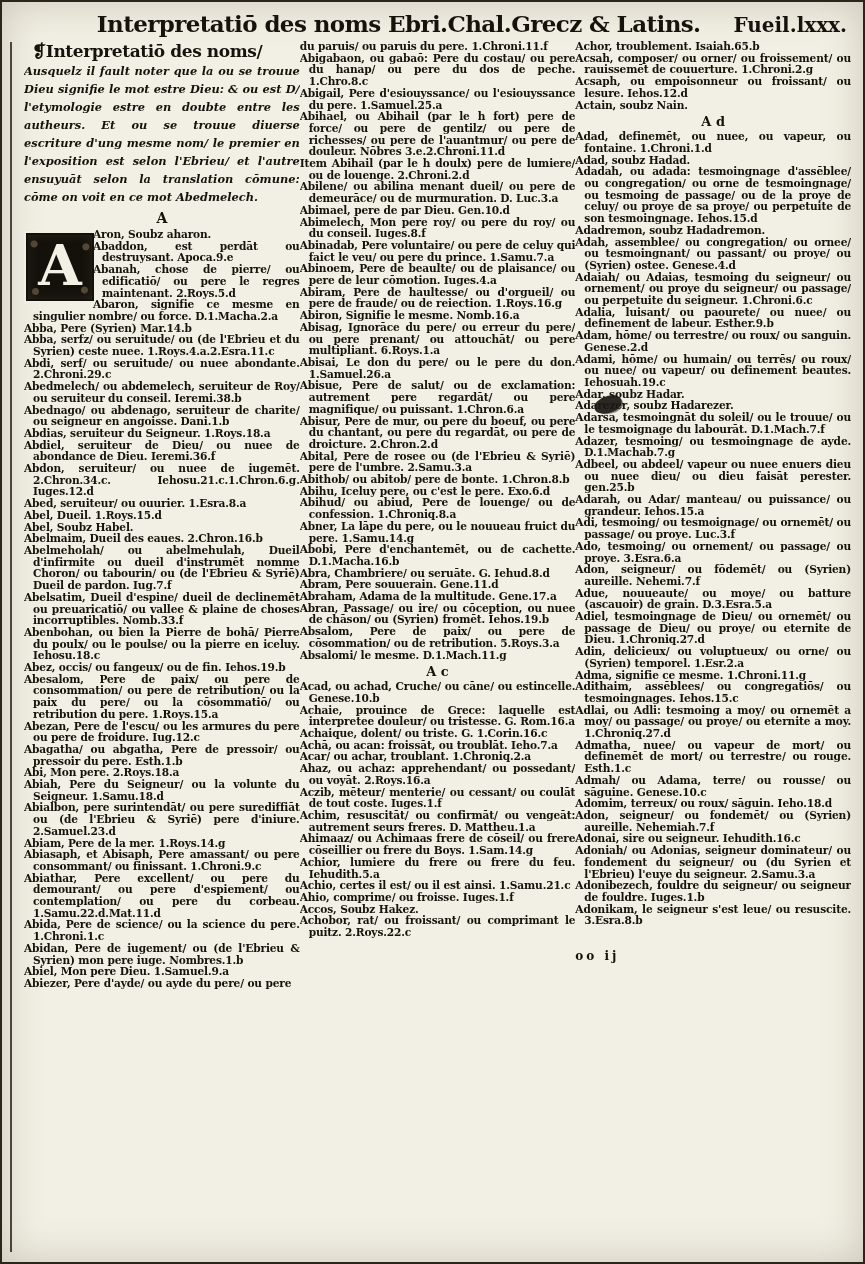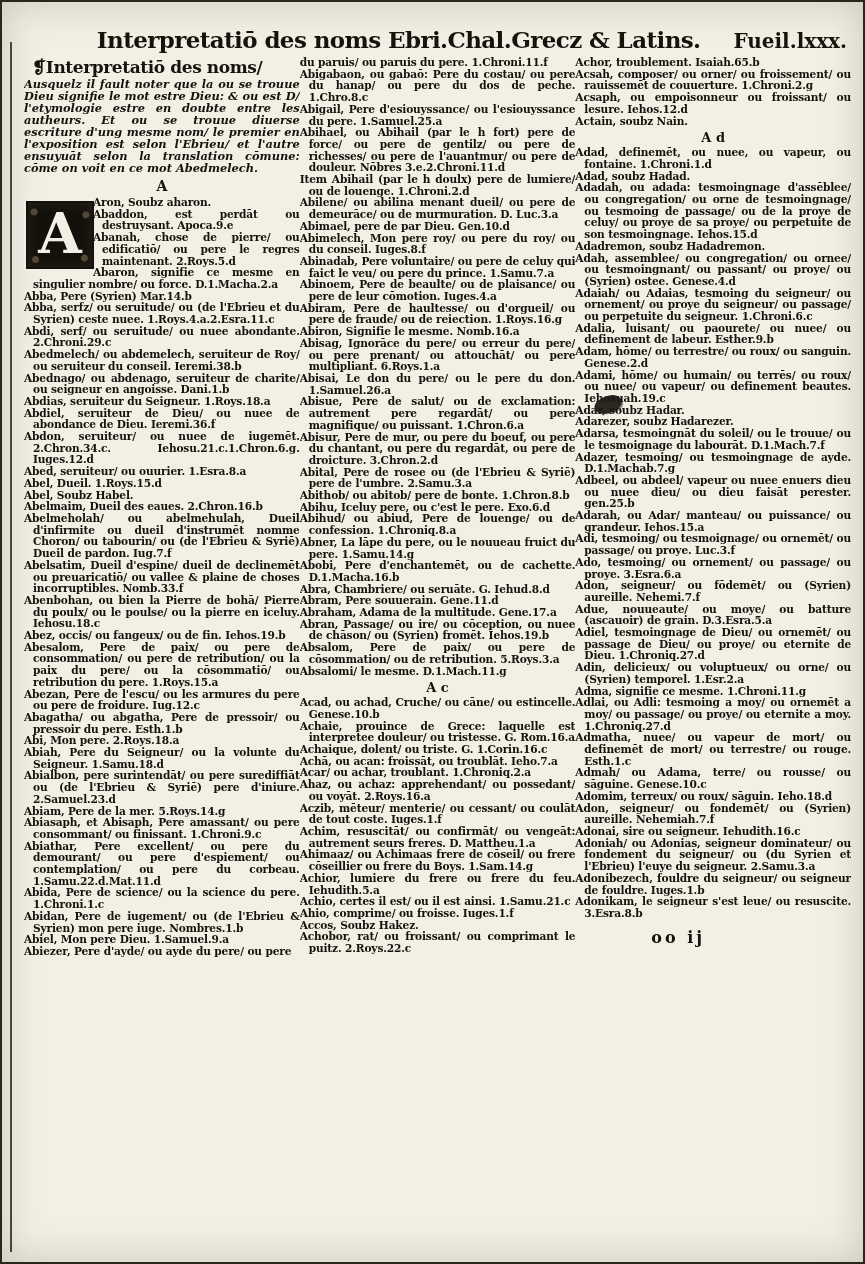--- a/index.html
+++ b/index.html
@@ -6,49 +6,49 @@
   .page{
     width:865px;height:1264px;box-sizing:border-box;position:relative;
     background:#f2efe4;
     color:#17120c;
     font-family:"DejaVu Serif","Liberation Serif",serif;
     overflow:hidden;
     border:2px solid #2a251d;
     padding:8px 12px 6px 22px;
     box-shadow:inset 0 0 40px rgba(90,80,60,.25);
   }
-  .pageheader{display:flex;align-items:baseline;margin:16px 0 4px 0;}
+  .pageheader{display:flex;align-items:baseline;margin:0 0 4px 0;}
   .pagetitle{flex:1;text-align:center;font-size:23px;font-weight:bold;letter-spacing:-0.6px;padding-left:40px;}
   .folio{font-size:20px;font-weight:bold;padding-right:4px;white-space:nowrap;}
   .cols{display:flex;height:1196px;}
   .col{flex:1;min-width:0;overflow:hidden;text-align:justify;}
   .intro-head{font-size:17px;font-weight:bold;margin:0 0 1px 8px;letter-spacing:-0.4px;}
   .intro-body{
-    font-size:11.4px;line-height:12px;font-weight:bold;font-style:italic;
+    font-size:11.4px;line-height:18px;font-weight:bold;font-style:italic;
     margin:0 0 3px 0;text-align:justify;
   }
   .letter-head{ text-align:center;font-weight:bold;font-size:14px;margin:4px 0 3px 0;}
   .ehead{text-align:center;font-weight:bold;font-size:13px;margin:3px 0 2px 0;}
   .entry{
     font-size:10.6px;line-height:11.7px;font-weight:bold;
     margin:0;padding-left:9px;text-indent:-9px;letter-spacing:-0.15px;
   }
   .entriesWrap{overflow:visible;}
   .dropcap{
     float:left;width:72px;height:72px;background:#14100b;color:#f2efe4;
     text-align:center;line-height:68px;font-size:56px;font-weight:bold;
     margin:2px 6px 1px 0;
     box-shadow:inset 0 0 0 2px #f2efe4, inset 0 0 0 4px #14100b, inset 0 0 14px #3c352a;
     background-image:
       radial-gradient(circle at 14% 18%, #544a38 3px, transparent 4px),
       radial-gradient(circle at 86% 22%, #544a38 3px, transparent 4px),
       radial-gradient(circle at 16% 84%, #544a38 3px, transparent 4px),
       radial-gradient(circle at 84% 82%, #544a38 3px, transparent 4px);
   }
-  .sig{ text-align:center;padding-right:70px;font-weight:bold;font-size:16px;margin-top:8px;letter-spacing:3px;}
+  .sig{ text-align:left;padding-right:70px;font-weight:bold;font-size:12px;margin-top:22px;letter-spacing:3px;}
   .ink-blot{
     position:absolute;left:592px;top:394px;width:28px;height:17px;
     background:#1b1712;border-radius:60% 45% 55% 50%;transform:rotate(-14deg);
     opacity:.92;box-shadow:2px 2px 0 -1px rgba(27,23,18,.5);
   }
   .rule-left{position:absolute;left:8px;top:40px;bottom:10px;width:2px;background:#231e16;opacity:.8;}
 </style>
 </head>
 <body>
 
@@ -88,49 +88,49 @@
             <p class="entry">Abelmeholah/ ou abelmehulah, Dueil d'infirmite ou dueil d'instrumēt nomme Choron/ ou tabourin/ ou (de l'Ebrieu &amp; Syriē) Dueil de pardon. Iug.7.f</p>
             <p class="entry">Abelsatim, Dueil d'espine/ dueil de declinemēt ou preuaricatiō/ ou vallee &amp; plaine de choses incorruptibles. Nomb.33.f</p>
             <p class="entry">Abenbohan, ou bien la Pierre de bohā/ Pierre du poulx/ ou le poulse/ ou la pierre en iceluy. Iehosu.18.c</p>
             <p class="entry">Abez, occis/ ou fangeux/ ou de fin. Iehos.19.b</p>
             <p class="entry">Abesalom, Pere de paix/ ou pere de consommation/ ou pere de retribution/ ou la paix du pere/ ou la cōsommatiō/ ou retribution du pere. 1.Roys.15.a</p>
             <p class="entry">Abezan, Pere de l'escu/ ou les armures du pere ou pere de froidure. Iug.12.c</p>
             <p class="entry">Abagatha/ ou abgatha, Pere de pressoir/ ou pressoir du pere. Esth.1.b</p>
             <p class="entry">Abi, Mon pere. 2.Roys.18.a</p>
             <p class="entry">Abiah, Pere du Seigneur/ ou la volunte du Seigneur. 1.Samu.18.d</p>
             <p class="entry">Abialbon, pere surintendāt/ ou pere surediffiāt ou (de l'Ebrieu &amp; Syriē) pere d'iniure. 2.Samuel.23.d</p>
-            <p class="entry">Abiam, Pere de la mer. 5.Roys.14.g</p>
+            <p class="entry">Abiam, Pere de la mer. 1.Roys.14.g</p>
             <p class="entry">Abiasaph, et Abisaph, Pere amassant/ ou pere consommant/ ou finissant. 1.Chroni.9.c</p>
             <p class="entry">Abiathar, Pere excellent/ ou pere du demourant/ ou pere d'espiement/ ou contemplation/ ou pere du corbeau. 1.Samu.22.d.Mat.11.d</p>
             <p class="entry">Abida, Pere de science/ ou la science du pere. 1.Chroni.1.c</p>
             <p class="entry">Abidan, Pere de iugement/ ou (de l'Ebrieu &amp; Syrien) mon pere iuge. Nombres.1.b</p>
             <p class="entry">Abiel, Mon pere Dieu. 1.Samuel.9.a</p>
             <p class="entry">Abiezer, Pere d'ayde/ ou ayde du pere/ ou pere</p>
           </div>
       </div>
     </div>
 
     <div class="col">
       <div>
           <p class="entry">du paruis/ ou paruis du pere. 1.Chroni.11.f</p>
           <p class="entry">Abigabaon, ou gabaō: Pere du costau/ ou pere du hanap/ ou pere du dos de peche. 1.Chro.8.c</p>
           <p class="entry">Abigail, Pere d'esiouyssance/ ou l'esiouyssance du pere. 1.Samuel.25.a</p>
           <p class="entry">Abihael, ou Abihail (par le h fort) pere de force/ ou pere de gentilz/ ou pere de richesses/ ou pere de l'auantmur/ ou pere de douleur. Nōbres 3.e.2.Chroni.11.d</p>
-          <p class="entry">Item Abihail (par le h doulx) pere de lumiere/ ou de louenge. 1.Chroni.2.d</p>
+          <p class="entry">Item Abihail (par le h doulx) pere de lumiere/ ou de louenge. 2.Chroni.2.d</p>
           <p class="entry">Abilene/ ou abilina menant dueil/ ou pere de demeurāce/ ou de murmuration. D. Luc.3.a</p>
           <p class="entry">Abimael, pere de par Dieu. Gen.10.d</p>
           <p class="entry">Abimelech, Mon pere roy/ ou pere du roy/ ou du conseil. Iuges.8.f</p>
           <p class="entry">Abinadab, Pere voluntaire/ ou pere de celuy qui faict le veu/ ou pere du prince. 1.Samu.7.a</p>
           <p class="entry">Abinoem, Pere de beaulte/ ou de plaisance/ ou pere de leur cōmotion. Iuges.4.a</p>
           <p class="entry">Abiram, Pere de haultesse/ ou d'orgueil/ ou pere de fraude/ ou de reiection. 1.Roys.16.g</p>
           <p class="entry">Abiron, Signifie le mesme. Nomb.16.a</p>
           <p class="entry">Abisag, Ignorāce du pere/ ou erreur du pere/ ou pere prenant/ ou attouchāt/ ou pere multipliant. 6.Roys.1.a</p>
           <p class="entry">Abisai, Le don du pere/ ou le pere du don. 1.Samuel.26.a</p>
           <p class="entry">Abisue, Pere de salut/ ou de exclamation: autrement pere regardāt/ ou pere magnifique/ ou puissant. 1.Chron.6.a</p>
-          <p class="entry">Abisur, Pere de mur, ou pere du boeuf, ou pere du chantant, ou pere du regardāt, ou pere de droicture. 3.Chron.2.d</p>
+          <p class="entry">Abisur, Pere de mur, ou pere du boeuf, ou pere du chantant, ou pere du regardāt, ou pere de droicture. 2.Chron.2.d</p>
           <p class="entry">Abital, Pere de rosee ou (de l'Ebrieu &amp; Syriē) pere de l'umbre. 2.Samu.3.a</p>
           <p class="entry">Abithob/ ou abitob/ pere de bonte. 1.Chron.8.b</p>
           <p class="entry">Abihu, Iceluy pere, ou c'est le pere. Exo.6.d</p>
           <p class="entry">Abihud/ ou abiud, Pere de louenge/ ou de confession. 1.Chroniq.8.a</p>
           <p class="entry">Abner, La lāpe du pere, ou le nouueau fruict du pere. 1.Samu.14.g</p>
           <p class="entry">Abobi, Pere d'enchantemēt, ou de cachette. D.1.Macha.16.b</p>
           <p class="entry">Abra, Chambriere/ ou seruāte. G. Iehud.8.d</p>
           <p class="entry">Abram, Pere souuerain. Gene.11.d</p>
           <p class="entry">Abraham, Adama de la multitude. Gene.17.a</p>
           <p class="entry">Abran, Passage/ ou ire/ ou cōception, ou nuee de chāson/ ou (Syrien) fromēt. Iehos.19.b</p>
@@ -176,20 +176,21 @@
           <p class="entry">Adazer, tesmoing/ ou tesmoingnage de ayde. D.1.Machab.7.g</p>
           <p class="entry">Adbeel, ou abdeel/ vapeur ou nuee enuers dieu ou nuee dieu/ ou dieu faisāt perester. gen.25.b</p>
           <p class="entry">Adarah, ou Adar/ manteau/ ou puissance/ ou grandeur. Iehos.15.a</p>
           <p class="entry">Adi, tesmoing/ ou tesmoignage/ ou ornemēt/ ou passage/ ou proye. Luc.3.f</p>
           <p class="entry">Ado, tesmoing/ ou ornement/ ou passage/ ou proye. 3.Esra.6.a</p>
           <p class="entry">Adon, seigneur/ ou fōdemēt/ ou (Syrien) aureille. Nehemi.7.f</p>
           <p class="entry">Adue, nouueaute/ ou moye/ ou batture (ascauoir) de grain. D.3.Esra.5.a</p>
           <p class="entry">Adiel, tesmoingnage de Dieu/ ou ornemēt/ ou passage de Dieu/ ou proye/ ou eternite de Dieu. 1.Chroniq.27.d</p>
           <p class="entry">Adin, delicieux/ ou voluptueux/ ou orne/ ou (Syrien) temporel. 1.Esr.2.a</p>
           <p class="entry">Adma, signifie ce mesme. 1.Chroni.11.g</p>
+          <p class="entry">Adithaim, assēblees/ ou congregatiōs/ ou tesmoingnages. Iehos.15.c</p>
           <p class="entry">Adlai, ou Adli: tesmoing a moy/ ou ornemēt a moy/ ou passage/ ou proye/ ou eternite a moy. 1.Chroniq.27.d</p>
           <p class="entry">Admatha, nuee/ ou vapeur de mort/ ou definemēt de mort/ ou terrestre/ ou rouge. Esth.1.c</p>
           <p class="entry">Admah/ ou Adama, terre/ ou rousse/ ou sāguine. Genese.10.c</p>
           <p class="entry">Adomim, terreux/ ou roux/ sāguin. Ieho.18.d</p>
           <p class="entry">Adon, seigneur/ ou fondemēt/ ou (Syrien) aureille. Nehemiah.7.f</p>
           <p class="entry">Adonai, sire ou seigneur. Iehudith.16.c</p>
           <p class="entry">Adoniah/ ou Adonias, seigneur dominateur/ ou fondement du seigneur/ ou (du Syrien et l'Ebrieu) l'euye du seigneur. 2.Samu.3.a</p>
           <p class="entry">Adonibezech, fouldre du seigneur/ ou seigneur de fouldre. Iuges.1.b</p>
           <p class="entry">Adonikam, le seigneur s'est leue/ ou resuscite. 3.Esra.8.b</p>
         </div>

